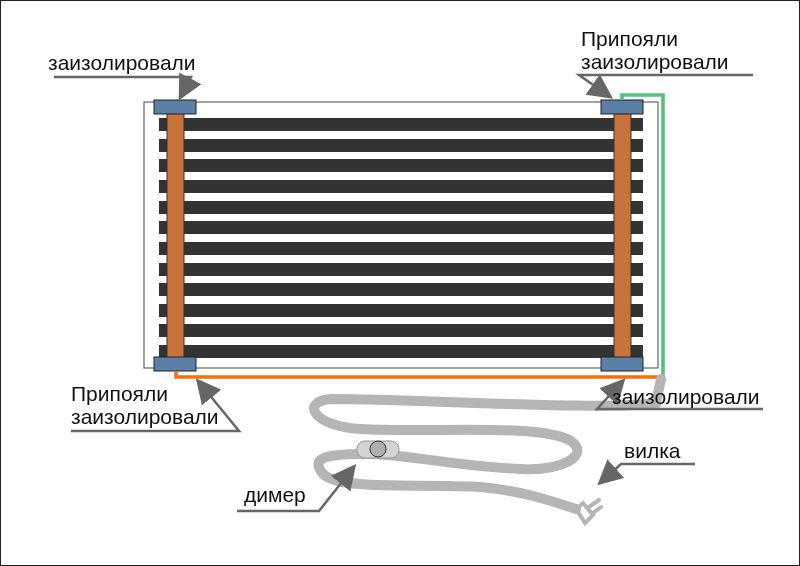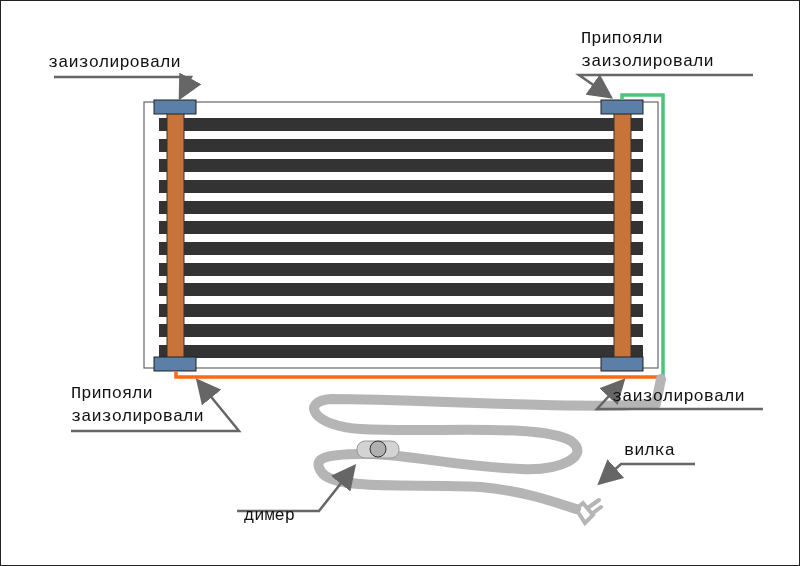--- a/index.html
+++ b/index.html
@@ -1,18 +1,18 @@
 <!DOCTYPE html>
 <html><head>
 <meta charset="utf-8">
 <style>
   html,body{margin:0;padding:0;background:#fff;}
   #canvas{position:relative;width:800px;height:566px;background:#fff;border:1px solid #222;box-sizing:border-box;overflow:hidden;font-family:"Liberation Sans",sans-serif;}
   svg{position:absolute;left:0;top:0;}
-  .lbl{position:absolute;font-size:17px;color:#111;line-height:20px;white-space:nowrap;font-family:Liberation Mono, monospace;}
+  .lbl{position:absolute;font-size:21px;color:#111;line-height:20px;white-space:nowrap;}
 </style>
 </head>
 <body>
 
 <div id="canvas">
   <svg width="800" height="566" viewBox="0 0 800 566">
     <defs>
       <marker id="ah" markerWidth="10" markerHeight="10" refX="8" refY="5" orient="auto">
         <path d="M0,0 L10,5 L0,10 z" fill="#666"></path>
       </marker>
@@ -69,15 +69,15 @@
       <polyline points="694,463 620,463 600,481" marker-end="url(#ah)"></polyline>
     </g>
   </svg>
 
   <div class="lbl" style="left:47px;top:52px;">заизолировали</div>
   <div class="lbl" style="left:580px;top:28px;">Припояли</div>
   <div class="lbl" style="left:580px;top:51px;">заизолировали</div>
   <div class="lbl" style="left:70px;top:383px;">Припояли</div>
   <div class="lbl" style="left:70px;top:406px;">заизолировали</div>
   <div class="lbl" style="left:611px;top:386px;">заизолировали</div>
-  <div class="lbl" style="left:243px;top:505px;">димер</div>
+  <div class="lbl" style="left:243px;top:484px;">димер</div>
   <div class="lbl" style="left:623px;top:440px;">вилка</div>
 </div>
 
 </body></html>

